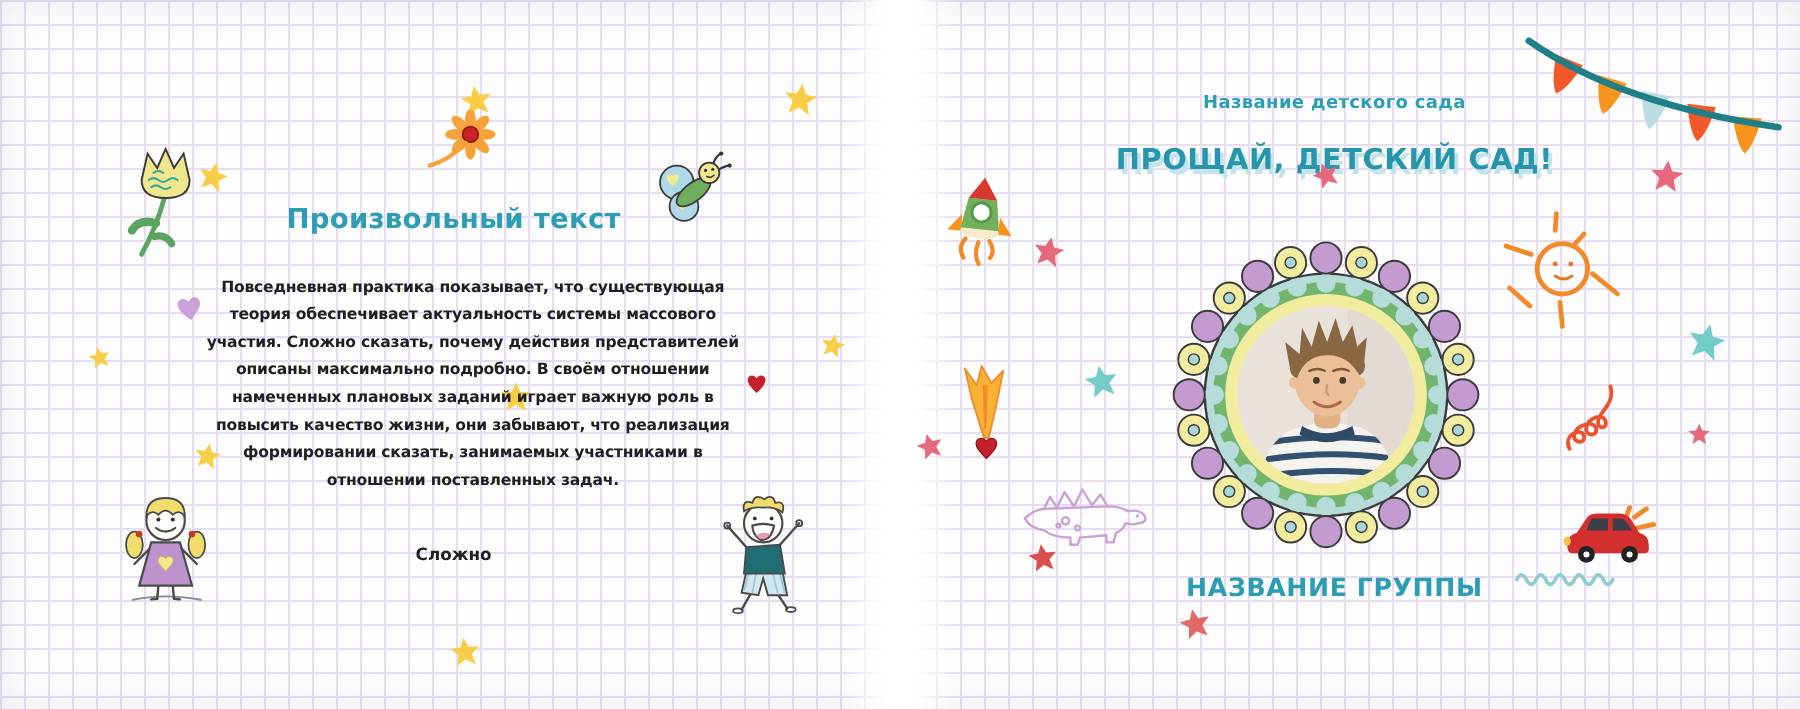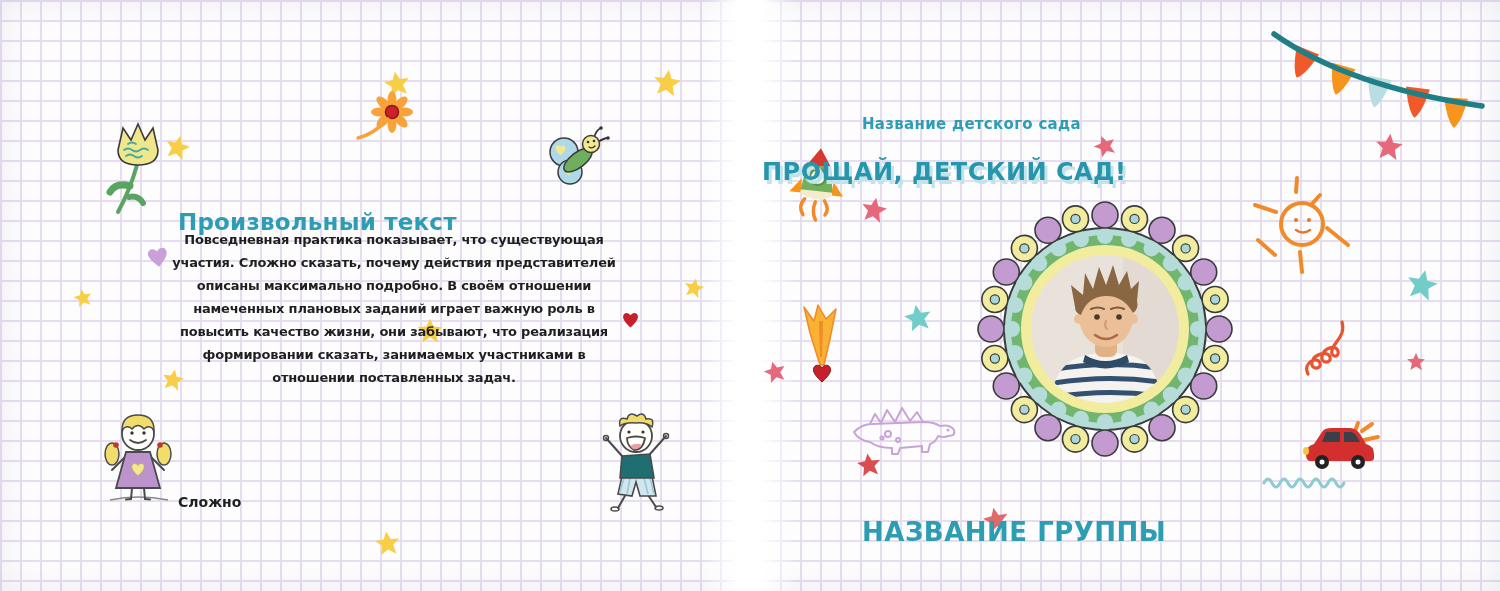--- a/index.html
+++ b/index.html
@@ -9,31 +9,31 @@
     background-image:
       linear-gradient(to right,#E7DDF0 2px,transparent 2px),
       linear-gradient(to bottom,#E7DDF0 2px,transparent 2px);
     background-size:20px 20px;
     box-shadow:inset 0 0 34px rgba(160,150,175,.18);
     font-family:"DejaVu Sans","Liberation Sans",sans-serif;
   }
   .seam{position:absolute;left:703px;top:0;width:94px;height:100%;z-index:1;
     background:linear-gradient(to right,rgba(255,255,255,0),#fff 38%,#fff 62%,rgba(255,255,255,0));}
   .deco{position:absolute;z-index:2;}
-  .txt{position:absolute;z-index:4;color:#2D9DB4;font-weight:bold;margin-top:39px;}
+  .txt{position:absolute;z-index:4;text-align:center;color:#2D9DB4;font-weight:bold;}
   .left-heading{left:178px;top:170px;width:400px;font-size:23px;letter-spacing:.2px;}
   .body-block{position:absolute;z-index:4;left:144px;top:228px;width:500px;text-align:center;}
   .body-line{white-space:nowrap;font-size:13px;line-height:23px;font-weight:bold;
     color:#1F1F21;letter-spacing:-0.2px;}
   .city{left:178px;top:455px;width:400px;font-size:14px;color:#1F1F21;}
   .year{left:178px;top:476px;width:400px;font-size:19px;color:#1F1F21;}
   .kg-name{left:862px;top:76px;width:500px;font-size:15px;letter-spacing:.3px;}
   .big-title{left:762px;top:119px;width:700px;font-size:24px;letter-spacing:.5px;
     color:#2796AD;text-shadow:3px 4px 0 #C2E3E9;}
-  .group-name{left:862px;top:478px;width:500px;font-size:26px;letter-spacing:.5px;}
+  .group-name{left:862px;top:478px;width:500px;font-size:21px;letter-spacing:.5px;}
   .photo-frame{position:absolute;left:977px;top:201px;width:256px;height:256px;z-index:3;}
   .photo-clip{position:absolute;left:1031px;top:255px;width:148px;height:148px;border-radius:50%;
     overflow:hidden;z-index:4;}
   svg{display:block;overflow:visible;}
   .hidden-defs{position:absolute;width:0;height:0;}
 </style>
 </head>
 <body>
 
 <svg class="hidden-defs" aria-hidden="true">
@@ -46,20 +46,21 @@
     </symbol>
   </defs>
 </svg>
 
 <div id="cover">
   <div class="seam"></div>
 
   <div class="txt left-heading">Произвольный текст</div>
   <div class="body-block">
     <div class="body-line">Повседневная практика показывает, что существующая</div>
+    <div class="body-line">теория обеспечивает актуальность системы массового</div>
     <div class="body-line">участия. Сложно сказать, почему действия представителей</div>
     <div class="body-line">описаны максимально подробно. В своём отношении</div>
     <div class="body-line">намеченных плановых заданий играет важную роль в</div>
     <div class="body-line">повысить качество жизни, они забывают, что реализация</div>
     <div class="body-line">формировании сказать, занимаемых участниками в</div>
     <div class="body-line">отношении поставленных задач.</div>
   </div>
   <div class="txt city">Сложно</div>
 
   <div class="txt kg-name">Название детского сада</div>

